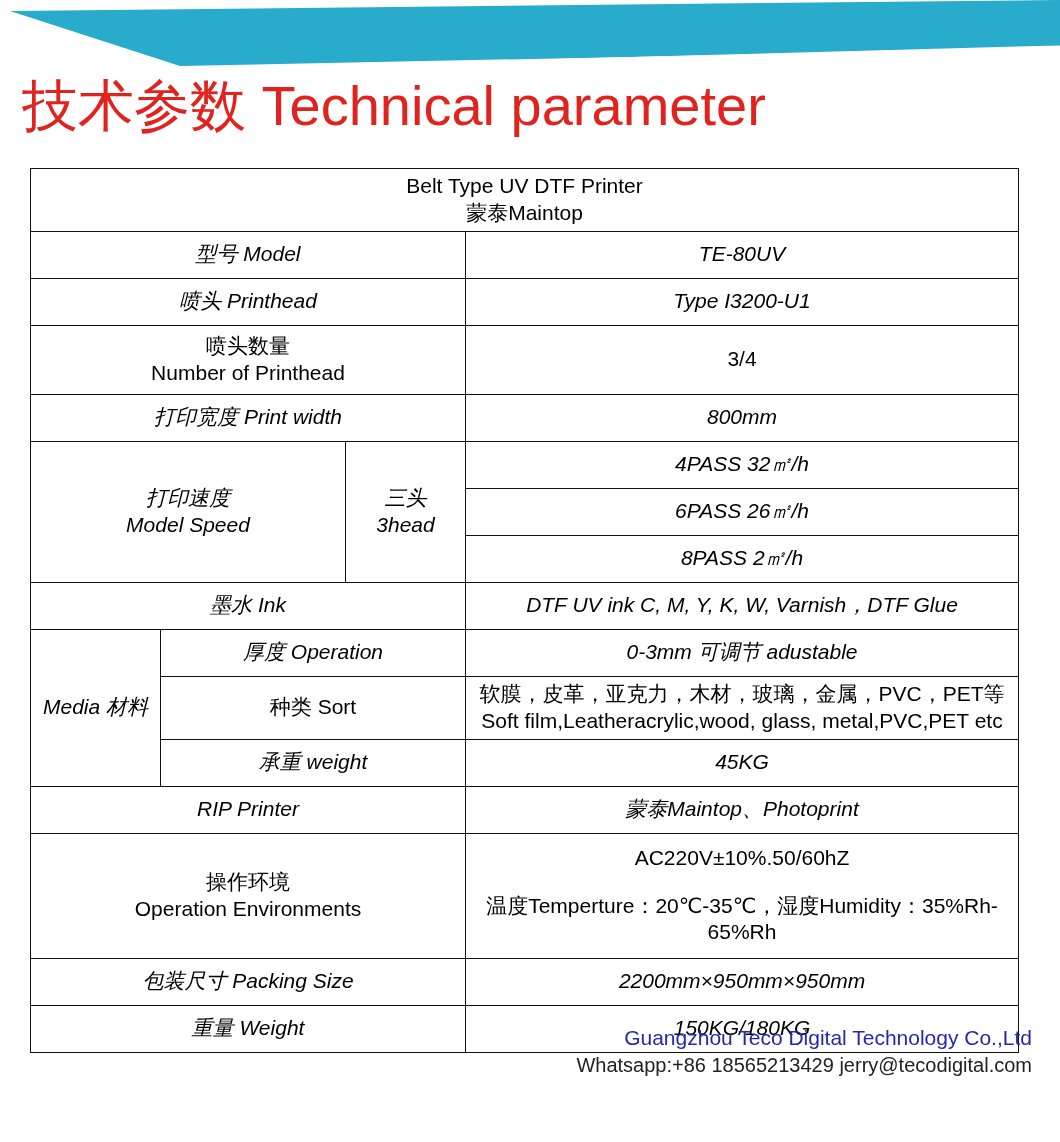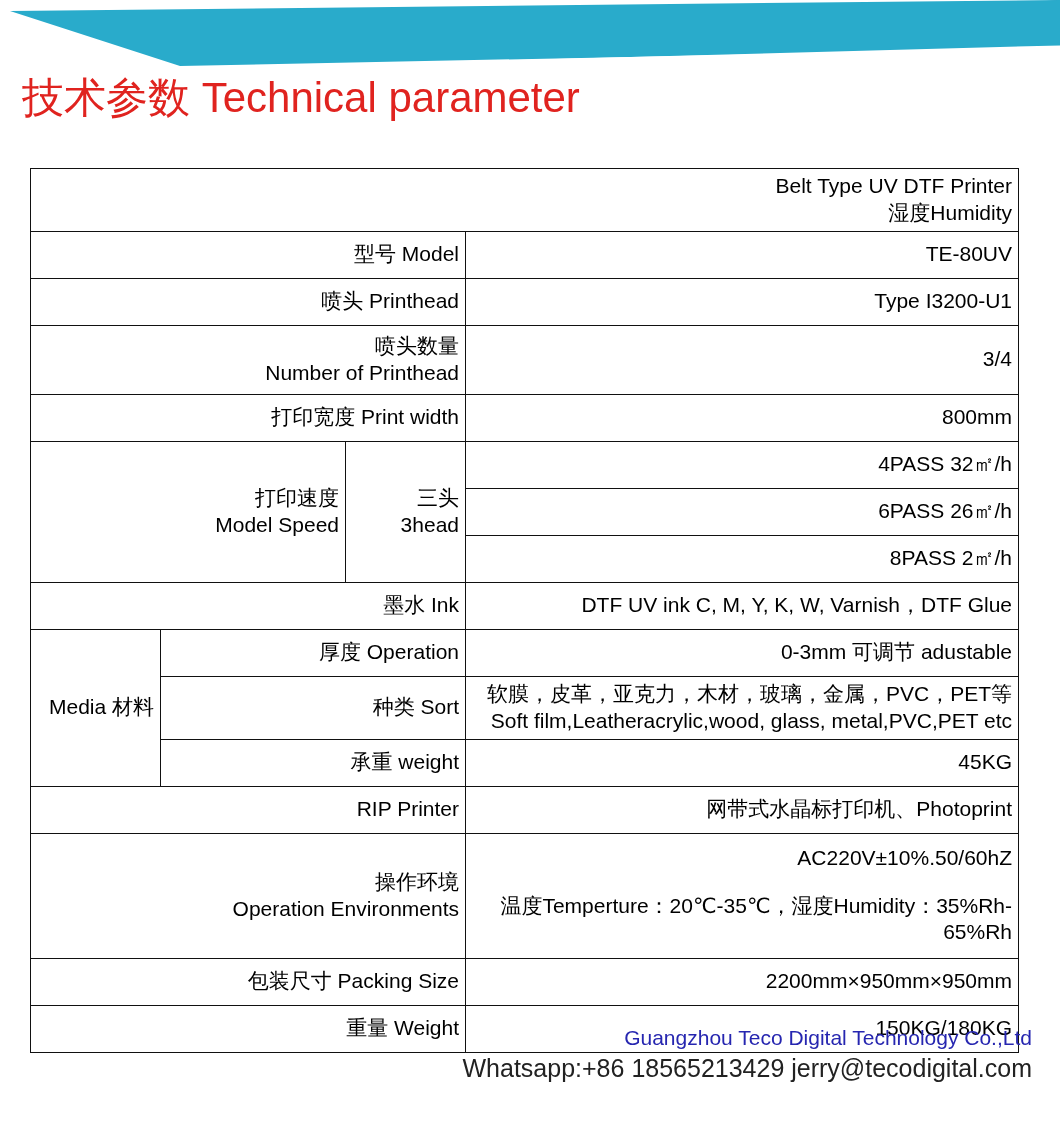--- a/index.html
+++ b/index.html
@@ -22,70 +22,70 @@
     left: 0; top: 0;
     width: 1060px; height: 70px;
   }
   .banner svg { display: block; }
 
   
   .title {
     position: absolute;
     left: 22px;
     top: 74px;
-    font-size: 42px;
+    font-size: 56px;
     font-weight: 400;
     letter-spacing: 0px;
     white-space: nowrap;
     line-height: 1.15;
   }
 
   
   .spec-table {
     position: absolute;
     left: 30px;
     top: 168px;
     width: 988px;
     border-collapse: collapse;
     table-layout: fixed;
     font-size: 21px;
   }
   .spec-table td {
     border: 1.6px solid #111111;
-    text-align: right;
+    text-align: center;
     vertical-align: middle;
     padding: 4px 6px;
     line-height: 1.28;
     font-weight: 400;
   }
   .title-cell {
     padding-top: 10px;
     padding-bottom: 10px;
   }
   .tline { display: block; }
-  .pad-row td { height: 38px; }
+  .pad-row td { height: 38px; font-style: italic; }
   .tall td { height: 60px; }
 
   
   .footer {
     position: absolute;
     right: 28px;
     top: 1024px;
     text-align: right;
     line-height: 1.32;
   }
   .company {
     color: #2626b0;
     font-weight: normal;
     font-size: 21px;
     white-space: nowrap;
   }
   .contact {
     color: #222222;
-    font-size: 25px;
+    font-size: 20px;
     white-space: nowrap;
   }
 </style>
 </head>
 <body>
 
 <div class="banner">
   <svg width="1060" height="70" viewBox="0 0 1060 70" xmlns="http://www.w3.org/2000/svg">
     <polygon points="1060,0 1060,48 820,18" fill="#1F6FA8"></polygon>
     <polygon points="10,11 1060,0 1060,18 1072,48 180,66" fill="#29ABCB"></polygon>
@@ -100,21 +100,21 @@
     <col style="width:130px">
     <col style="width:185px">
     <col style="width:120px">
     <col style="width:553px">
   </colgroup>
   <tbody>
 
     <tr>
       <td class="title-cell" colspan="4">
         <span class="tline">Belt Type UV DTF Printer</span>
-        <span class="tline">湿度Humidity</span>
+        <span class="tline">蒙泰Maintop</span>
       </td>
     </tr>
 
     <tr class="pad-row">
       <td colspan="3">型号 Model</td>
       <td>TE-80UV</td>
     </tr>
 
     <tr class="pad-row">
       <td colspan="3">喷头 Printhead</td>
@@ -171,21 +171,21 @@
       </td>
     </tr>
 
     <tr class="pad-row">
       <td colspan="2">承重 weight</td>
       <td>45KG</td>
     </tr>
 
     <tr class="pad-row">
       <td colspan="3">RIP Printer</td>
-      <td>网带式水晶标打印机、Photoprint</td>
+      <td>蒙泰Maintop、Photoprint</td>
     </tr>
 
     <tr style="height:125px">
       <td colspan="3">
         <span class="tline">操作环境</span>
         <span class="tline">Operation Environments</span>
       </td>
       <td>
         <span class="tline" style="margin-bottom:21px">AC220V±10%.50/60hZ</span>
         <span class="tline">温度Temperture：20℃-35℃，湿度Humidity：35%Rh-65%Rh</span>

